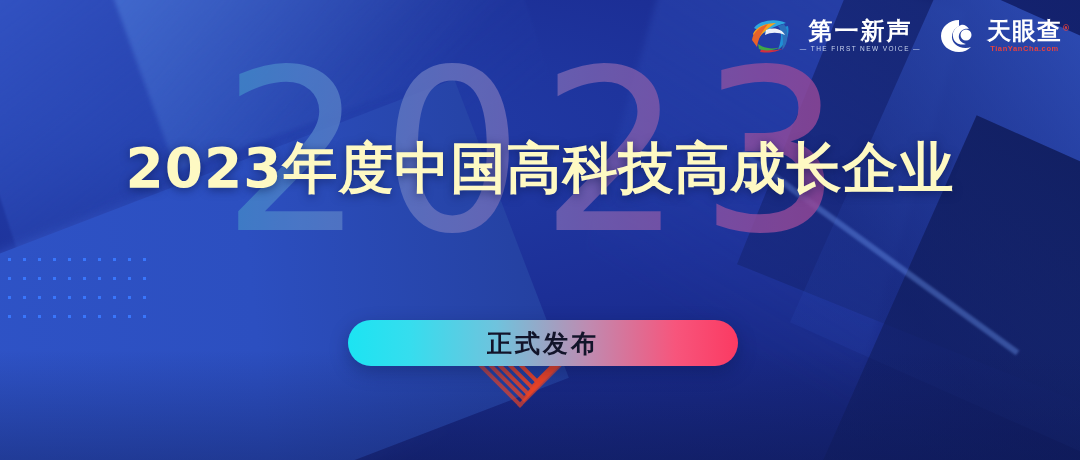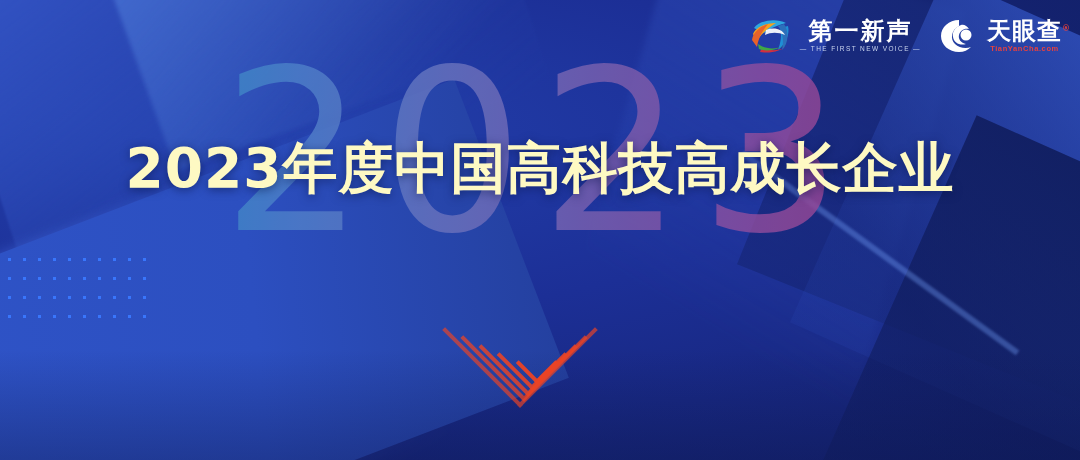--- a/index.html
+++ b/index.html
@@ -385,14 +385,17 @@
         <div class="logo-en-red">TianYanCha.com</div>
       </div>
     </div>
 
   </div>
 
   <div class="headline">
     <span class="line1">2023年度中国高科技高成长企业</span>
   </div>
 
+  <div class="cta">
+    <span>正式发布</span>
+  </div>
 
 </div>
 
 </body></html>

